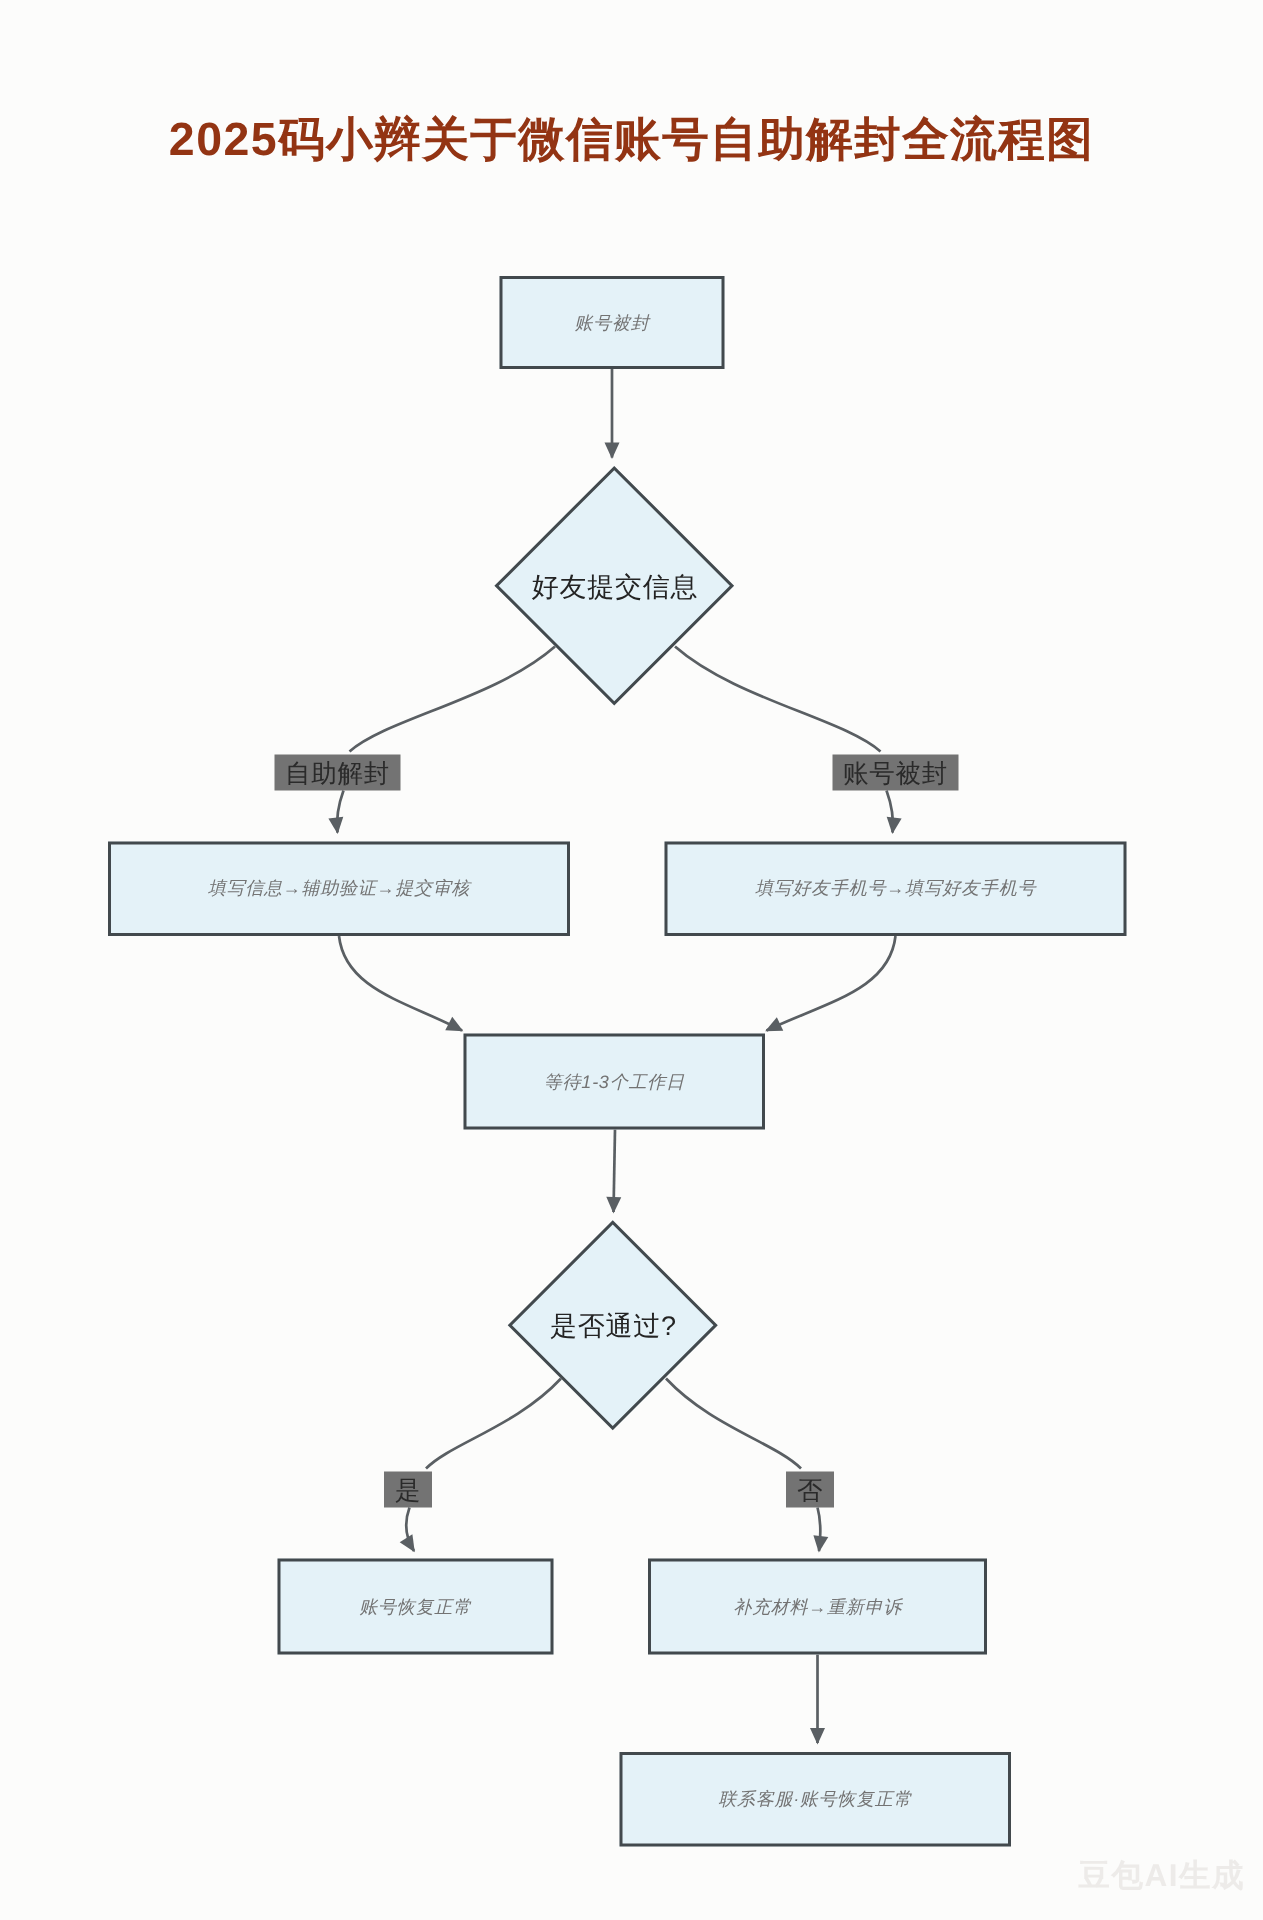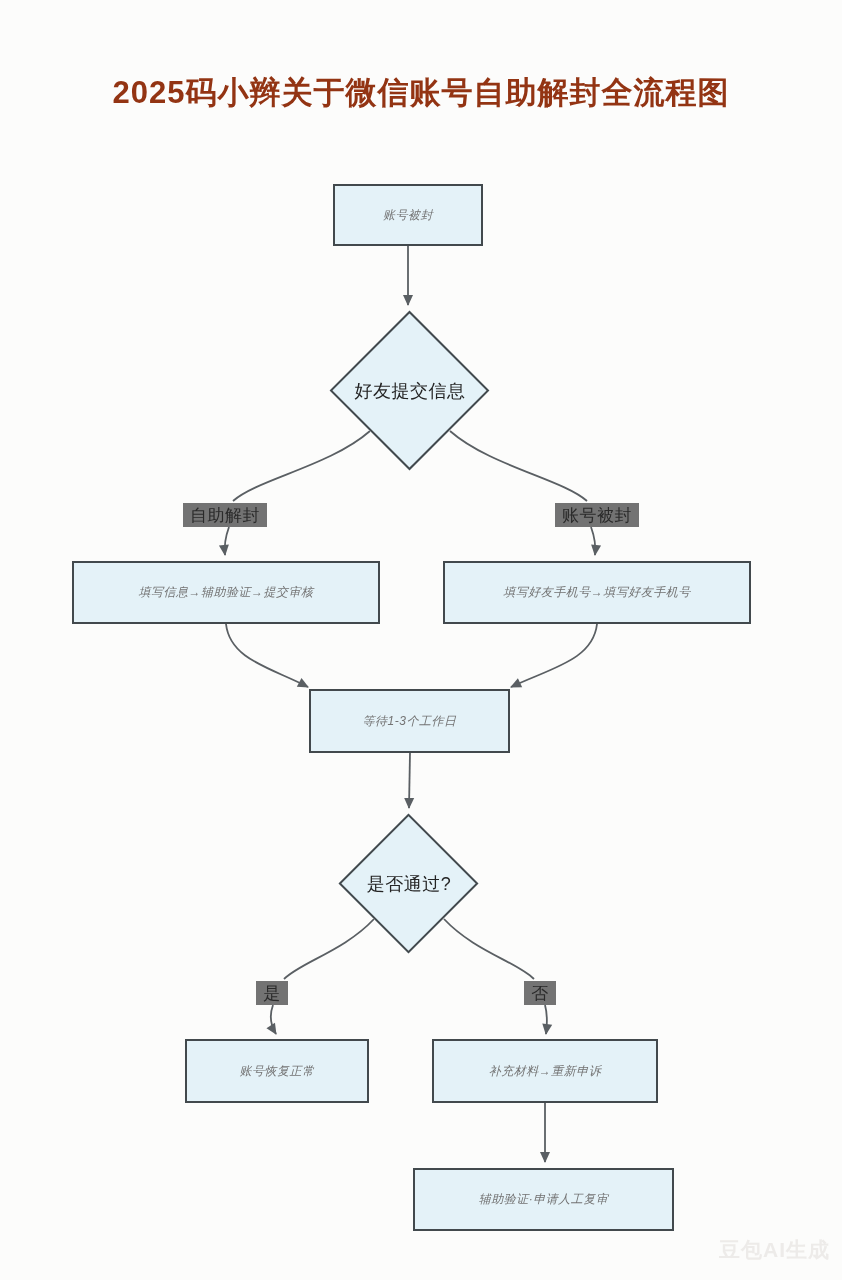--- a/index.html
+++ b/index.html
@@ -166,21 +166,21 @@
 
   <div class="node n-restored">
       <span>账号恢复正常</span>
     </div>
 
   <div class="node n-resubmit">
       <span>补充材料→重新申诉</span>
     </div>
 
   <div class="node n-support">
-      <span>辅助验证·申请人工复审</span>
+      <span>联系客服·账号恢复正常</span>
     </div>
 
   <div class="diamond-shape d-choose"></div>
   <div class="diamond-label d-choose-label">好友提交信息</div>
 
   <div class="diamond-shape d-passed"></div>
   <div class="diamond-label d-passed-label">是否通过?</div>
 
   <div class="edge-label el-self">自助解封</div>
   <div class="edge-label el-assist">账号被封</div>

